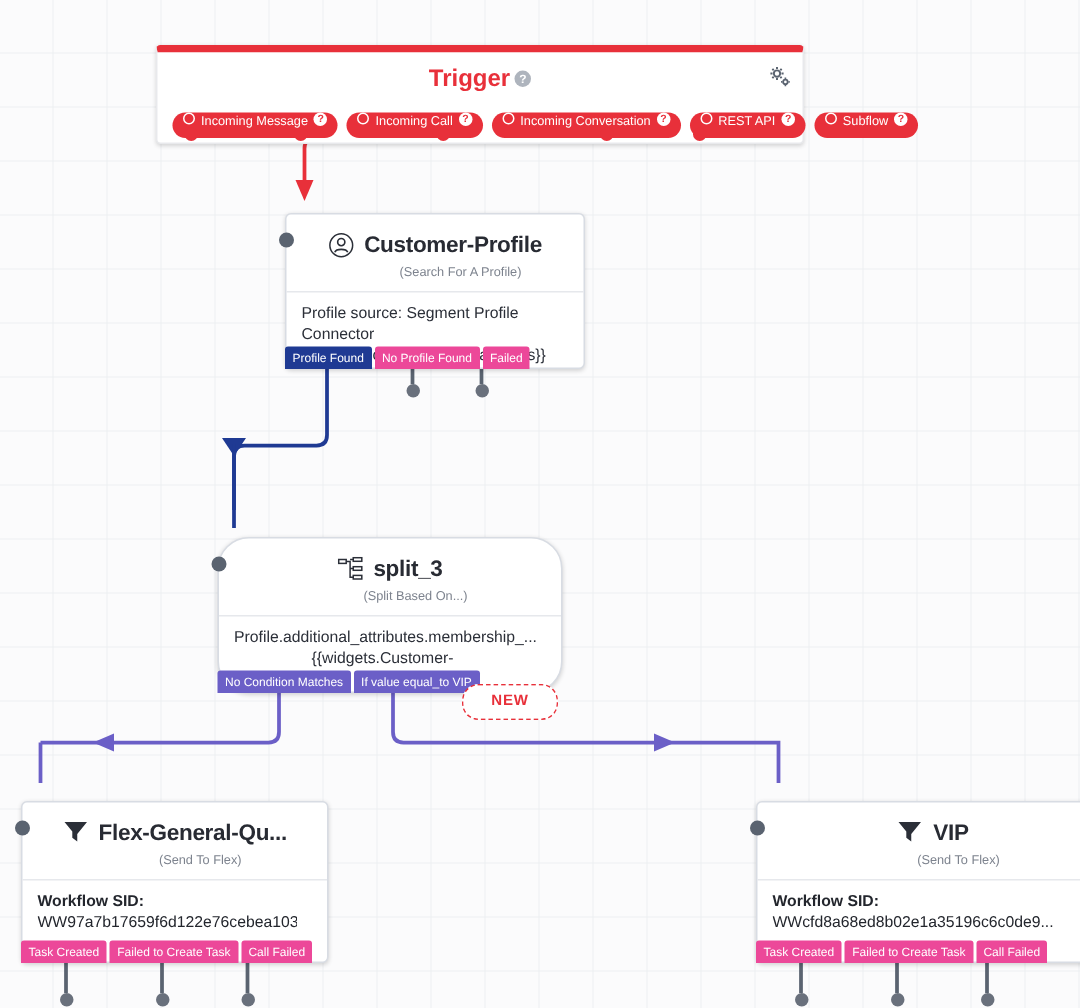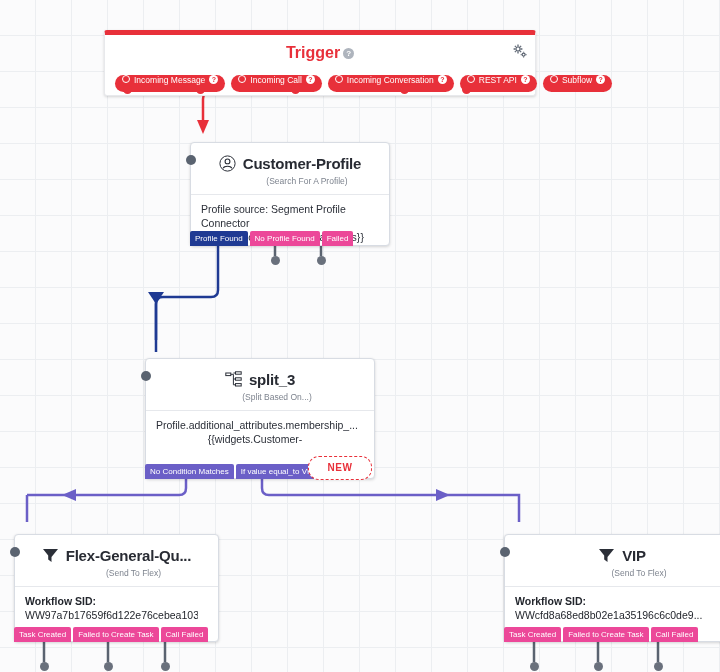--- a/index.html
+++ b/index.html
@@ -124,21 +124,21 @@
     height: 9px;
     border-radius: 50%;
     background: #e8303a;
   }
   .out-dot.grey {
     background: #69707c;
   }
   
   .widget-header {
     display: flex;
-    align-items: center;
+    align-items: flex-start;
     justify-content: center;
     gap: 7px;
     padding-top: 12px;
   }
   .widget-title {
     font-size: 15px;
     font-weight: bold;
     color: #282b33;
     letter-spacing: -0.2px;
   }
@@ -191,21 +191,22 @@
     top: 142px;
     width: 200px;
     height: 104px;
   }
   #profile-node .widget-body { min-height: 36px; }
   
   #split-node {
     left: 145px;
     top: 358px;
     width: 230px;
-    height: 121px;
+    height: 104px;
+    border-radius: 21px;
   }
   .new-chip {
     position: absolute;
     left: 308px;
     top: 456px;
     width: 62px;
     height: 22px;
     border: 1.5px dashed #e8303a;
     border-radius: 11px;
     background: #ffffff;

